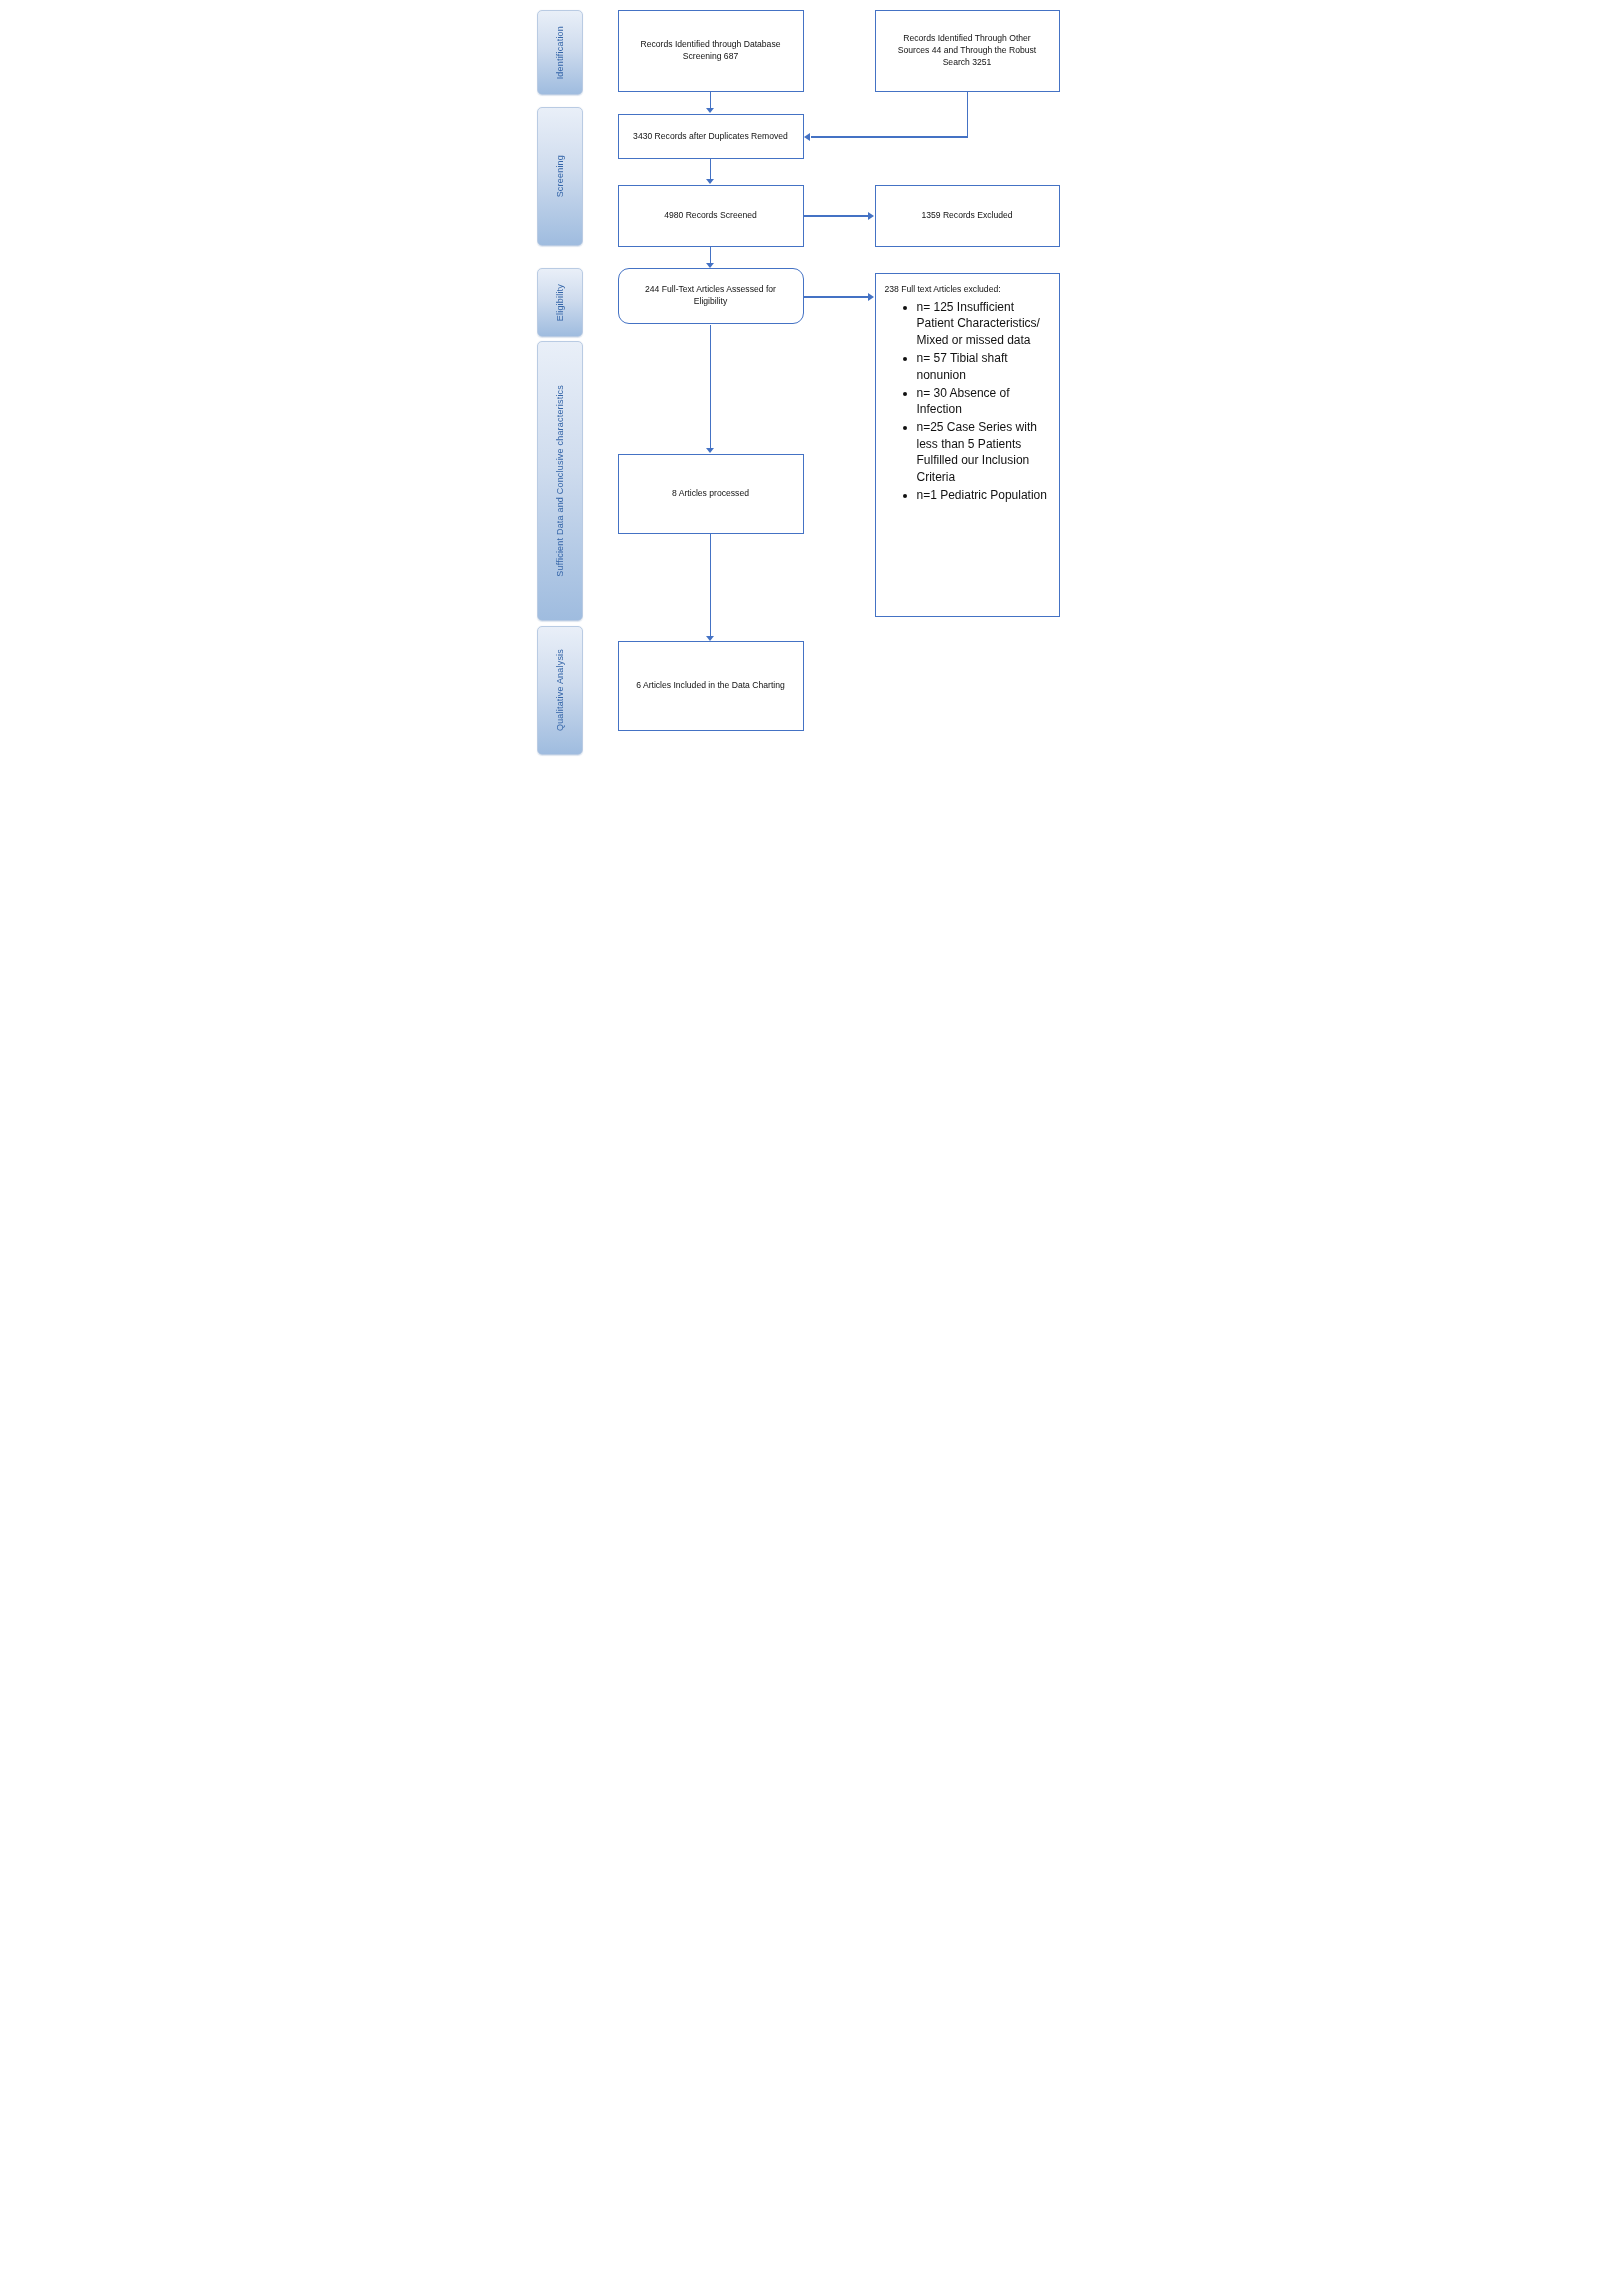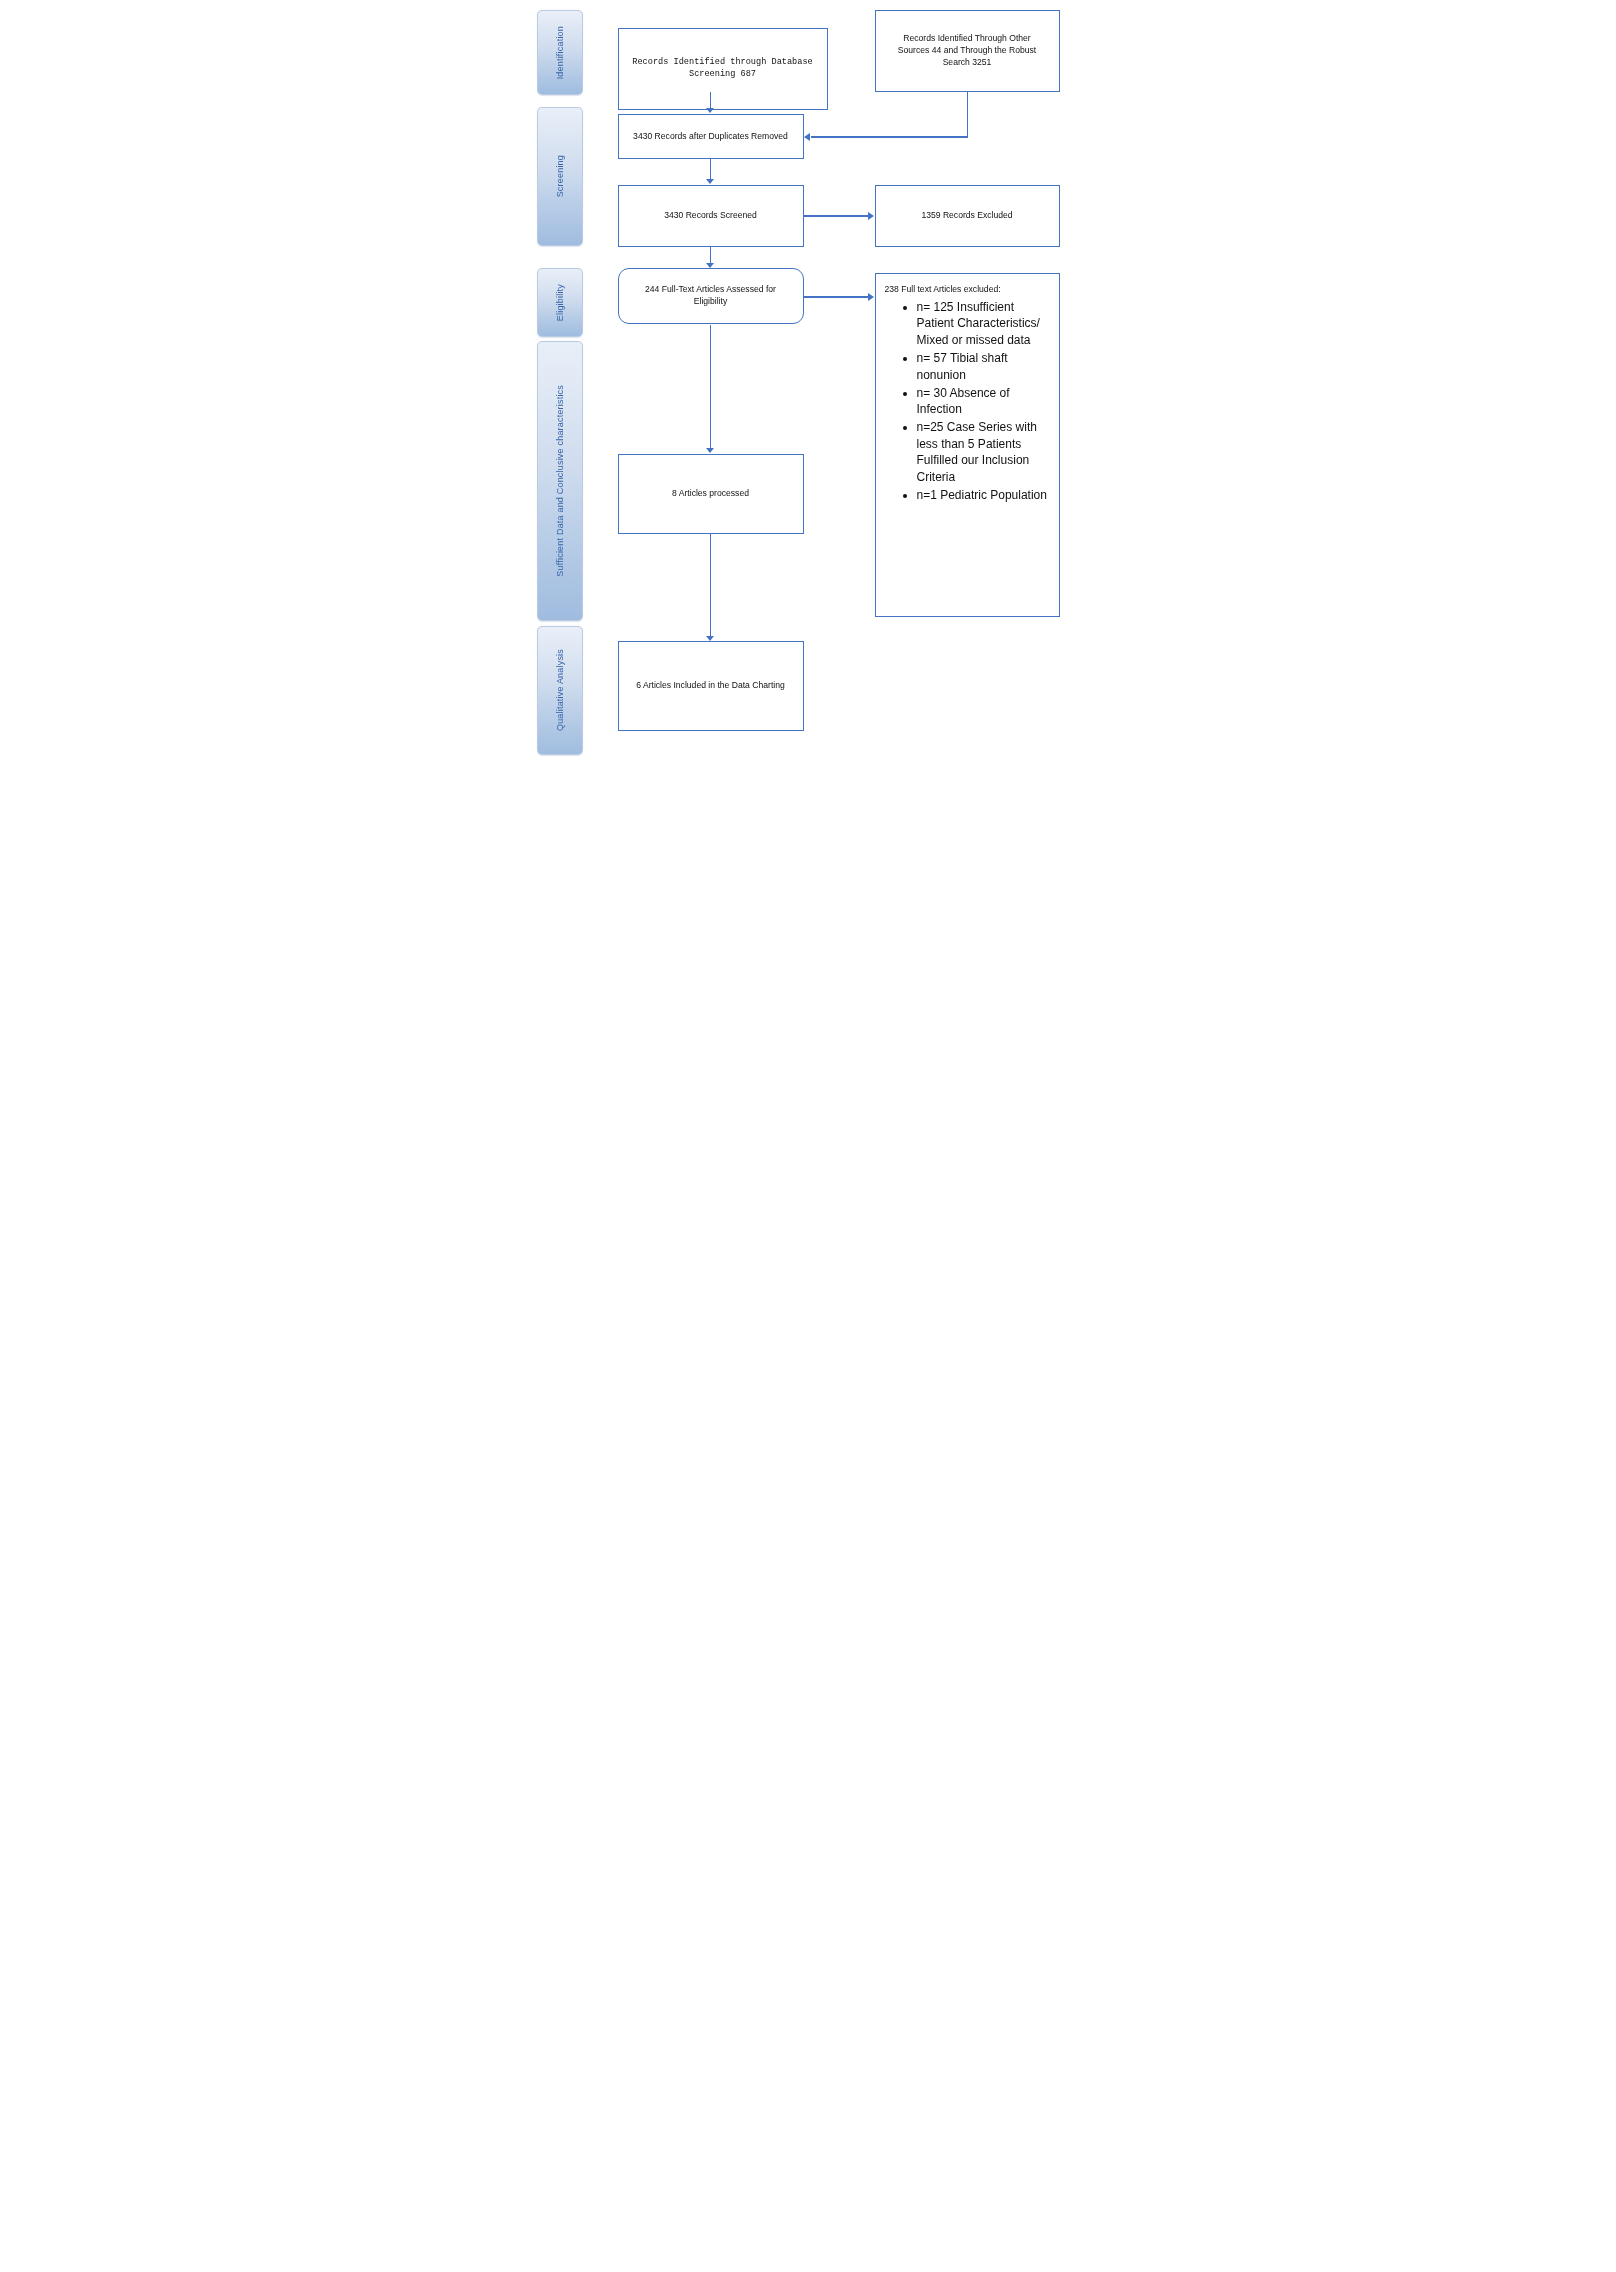--- a/index.html
+++ b/index.html
@@ -108,34 +108,34 @@
   <div class="stage" style="top:268px; height:67px;">
     <span>Eligibility</span>
   </div>
   <div class="stage" style="top:341px; height:278px;">
     <span>Sufficient Data and Conclusive characteristics</span>
   </div>
   <div class="stage" style="top:626px; height:127px;">
     <span>Qualitative Analysis</span>
   </div>
 
-  <div class="box" style="left:87px; top:28px; width:210px; height:82px;font-family:Liberation Mono, monospace;">
+  <div class="box" style="left:87px; top:10px; width:186px; height:82px;">
     <span>Records Identified through Database Screening 687</span>
   </div>
 
   <div class="box" style="left:344px; top:10px; width:185px; height:82px;">
     <span>Records Identified Through Other Sources 44 and Through the Robust Search 3251</span>
   </div>
 
   <div class="box" style="left:87px; top:114px; width:186px; height:45px;">
     <span>3430 Records after Duplicates Removed</span>
   </div>
 
   <div class="box" style="left:87px; top:185px; width:186px; height:62px;">
-    <span>3430 Records Screened</span>
+    <span>4980 Records Screened</span>
   </div>
 
   <div class="box" style="left:344px; top:185px; width:185px; height:62px;">
     <span>1359 Records Excluded</span>
   </div>
 
   <div class="box" style="left:87px; top:268px; width:186px; height:56px;border-radius:11px;">
     <span>244 Full-Text Articles Assessed for Eligibility</span>
   </div>
 

